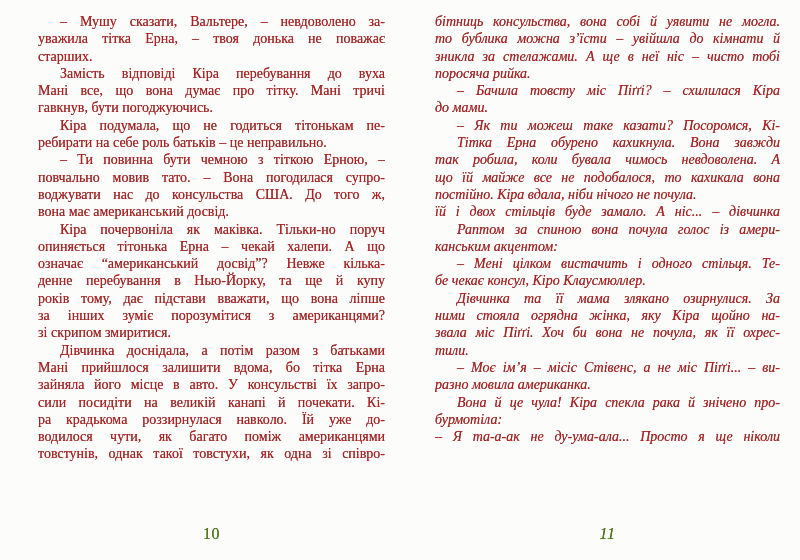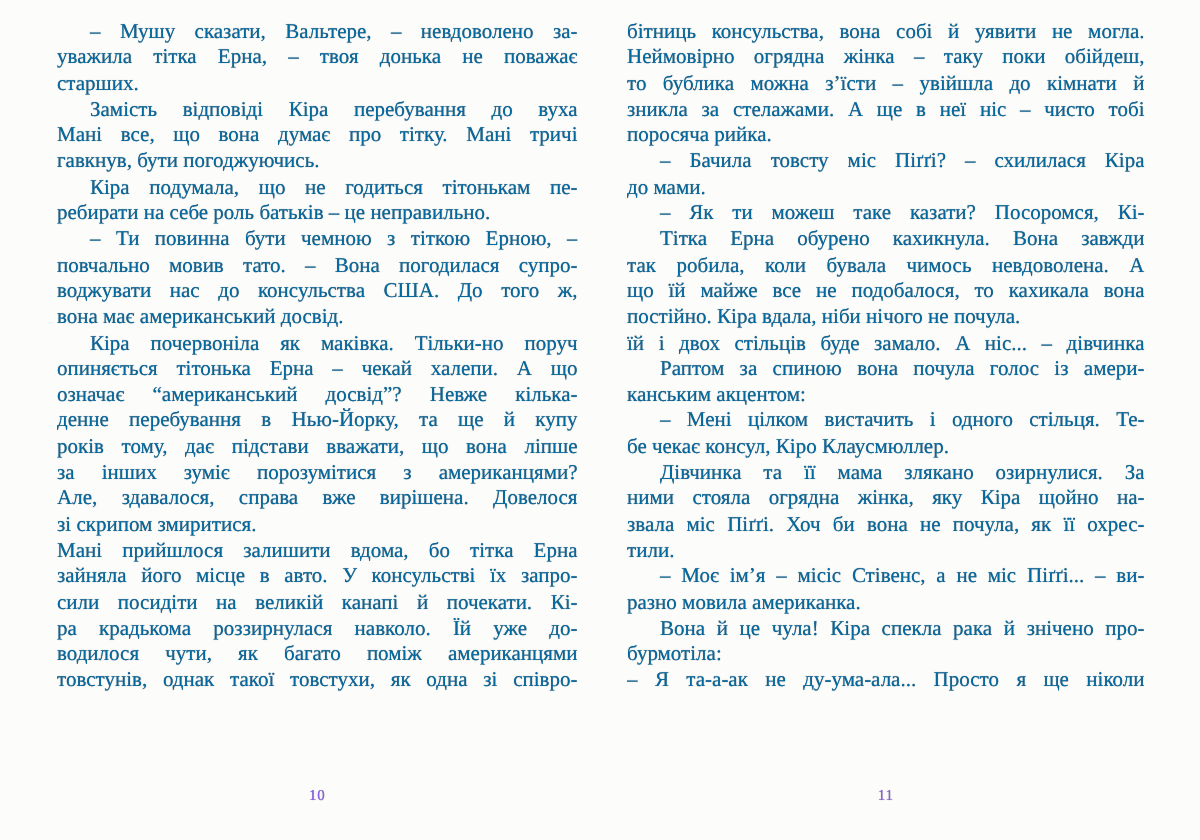--- a/index.html
+++ b/index.html
@@ -19,44 +19,44 @@
     left: 0; top: 0;
     width: 800px;
     height: 560px;
   }
   .page {
     position: absolute;
     top: 13px;
     height: 534px;
   }
   .page-left  { left: 38px;  width: 347px; }
-  .page-right { left: 418px; width: 345px; }
+  .page-right { left: 435px; width: 345px; font-style: italic; }
   .page-text {
     width: 100%;
   }
   .line {
     font-size: 14px;
     line-height: 17.3px;
     height: 17.3px;
-    color: #0369a1;
+    color: #b91c1c;
     text-align: justify;
     text-align-last: justify;
     text-shadow: 0 0 0.55px rgba(58,56,56,0.75);
     overflow: hidden;
   }
   .line.indent { text-indent: 22px; }
   .line.end { text-align-last: left; }
   .page-number {
     position: absolute;
     left: 0;
     top: 512px;
     width: 100%;
     text-align: center;
-    font-size: 10px;
-    color: #8b5cf6;
+    font-size: 16px;
+    color: #4d7c0f;
     text-shadow: 0 0 0.55px rgba(58,56,56,0.75);
     letter-spacing: 0.5px;
   }
 </style>
 </head>
 <body>
 
 <div class="spread">
   <div class="page page-left">
     <div class="page-text">
@@ -71,35 +71,34 @@
         <div class="line indent">– Ти повинна бути чемною з тіткою Ерною, –</div>
         <div class="line">повчально мовив тато. – Вона погодилася супро-</div>
         <div class="line">воджувати нас до консульства США. До того ж,</div>
         <div class="line end">вона має американський досвід.</div>
         <div class="line indent">Кіра почервоніла як маківка. Тільки-но поруч</div>
         <div class="line">опиняється тітонька Ерна – чекай халепи. А що</div>
         <div class="line">означає “американський досвід”? Невже кілька-</div>
         <div class="line">денне перебування в Нью-Йорку, та ще й купу</div>
         <div class="line">років тому, дає підстави вважати, що вона ліпше</div>
         <div class="line">за інших зуміє порозумітися з американцями?</div>
-        <div class="line">Але, здавалося, справа вже вирішена. Довелося</div>
         <div class="line end">зі скрипом змиритися.</div>
+        <div class="line indent">Дівчинка доснідала, а потім разом з батьками</div>
         <div class="line">Мані прийшлося залишити вдома, бо тітка Ерна</div>
         <div class="line">зайняла його місце в авто. У консульстві їх запро-</div>
         <div class="line">сили посидіти на великій канапі й почекати. Кі-</div>
         <div class="line">ра крадькома роззирнулася навколо. Їй уже до-</div>
         <div class="line">водилося чути, як багато поміж американцями</div>
         <div class="line">товстунів, однак такої товстухи, як одна зі співро-</div>
       </div>
     <div class="page-number">10</div>
   </div>
   <div class="page page-right">
     <div class="page-text">
         <div class="line">бітниць консульства, вона собі й уявити не могла.</div>
-        <div class="line">Неймовірно огрядна жінка – таку поки обійдеш,</div>
         <div class="line">то бублика можна з’їсти – увійшла до кімнати й</div>
         <div class="line">зникла за стелажами. А ще в неї ніс – чисто тобі</div>
         <div class="line end">поросяча рийка.</div>
         <div class="line indent">– Бачила товсту міс Піґґі? – схилилася Кіра</div>
         <div class="line end">до мами.</div>
         <div class="line indent">– Як ти можеш таке казати? Посоромся, Кі-</div>
         <div class="line indent">Тітка Ерна обурено кахикнула. Вона завжди</div>
         <div class="line">так робила, коли бувала чимось невдоволена. А</div>
         <div class="line">що їй майже все не подобалося, то кахикала вона</div>
         <div class="line end">постійно. Кіра вдала, ніби нічого не почула.</div>

